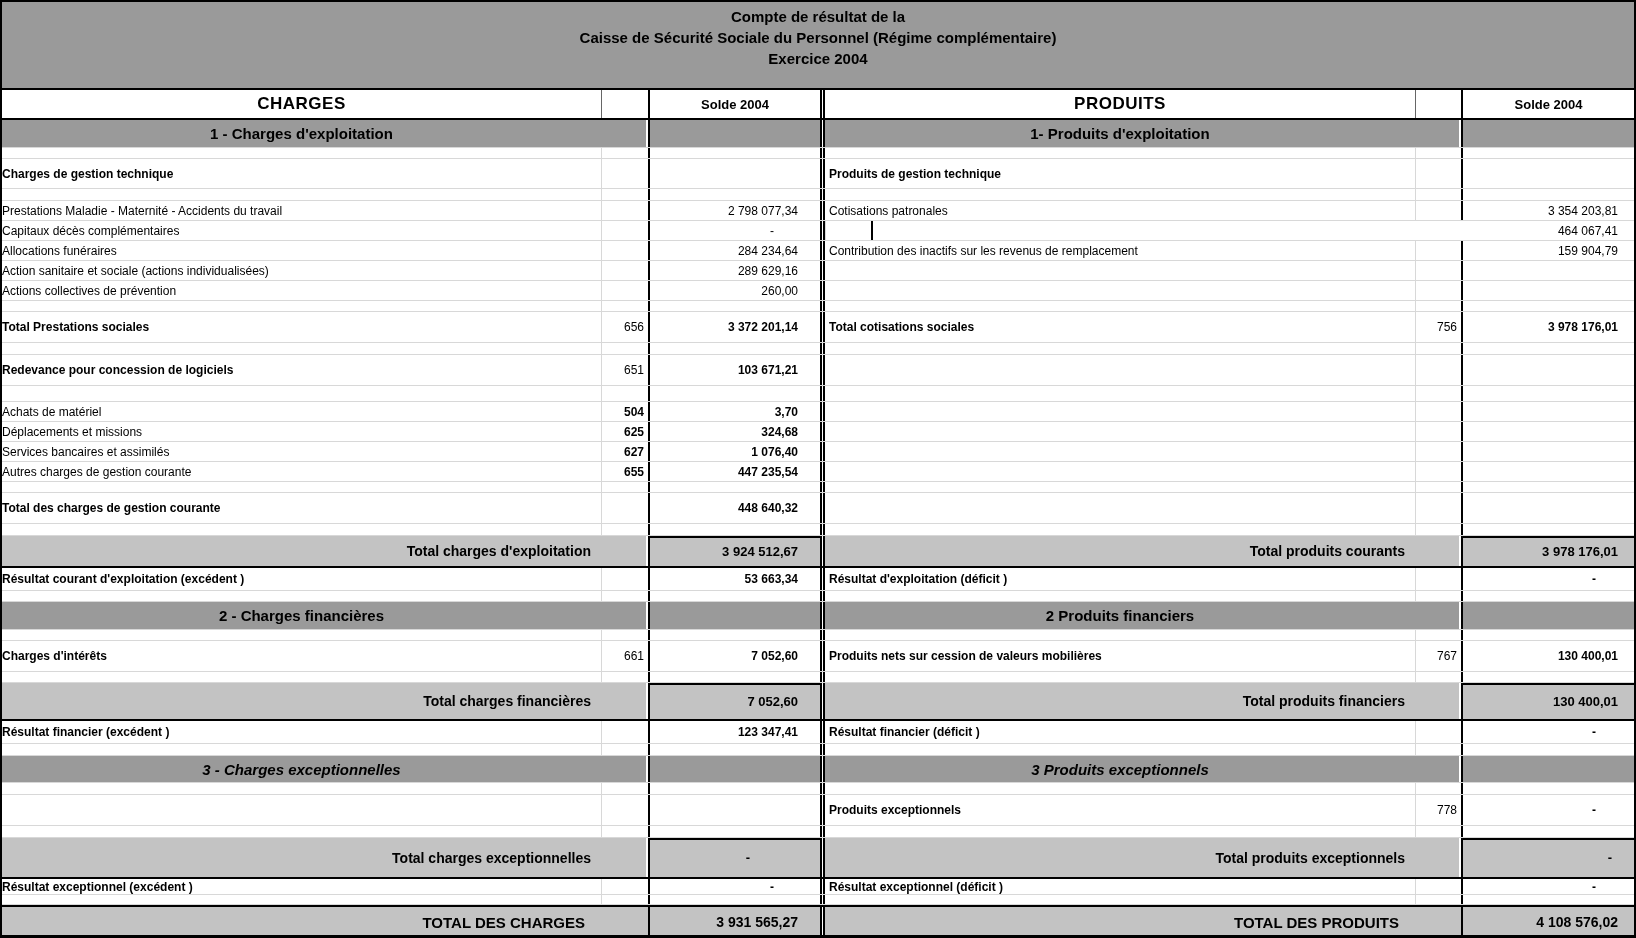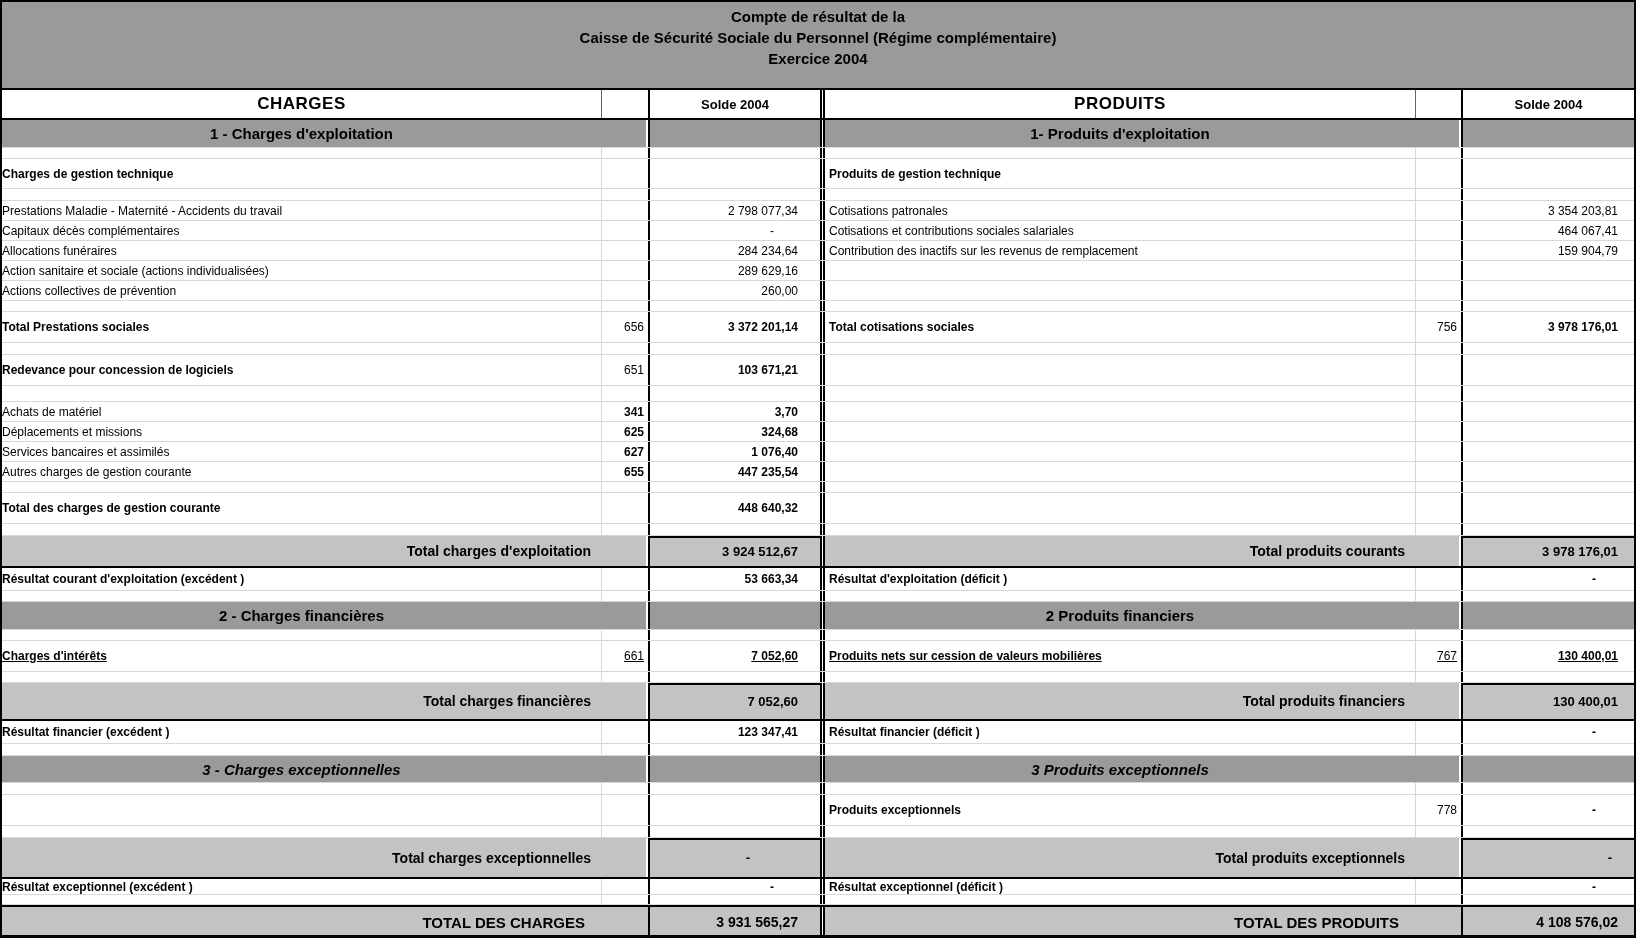--- a/index.html
+++ b/index.html
@@ -137,21 +137,20 @@
         <div class="sep"></div>
         <div class="c lblR">Cotisations patronales</div>
         <div class="c codeR"></div>
         <div class="c valR">3 354 203,81</div>
       </div>
       <div class="r" style="height: 20px;">
         <div class="c lblL">Capitaux décès complémentaires</div>
         <div class="c codeL"></div>
         <div class="c valL dash">-</div>
         <div class="sep"></div>
-        <div class="c lblR">Cotisations et contributions sociales salariales</div>
         <div class="c codeR"></div>
         <div class="c valR">464 067,41</div>
       </div>
       <div class="r" style="height: 20px;">
         <div class="c lblL">Allocations funéraires</div>
         <div class="c codeL"></div>
         <div class="c valL">284 234,64</div>
         <div class="sep"></div>
         <div class="c lblR">Contribution des inactifs sur les revenus de remplacement</div>
         <div class="c codeR"></div>
@@ -215,21 +214,21 @@
         <div class="c lblL"></div>
         <div class="c codeL"></div>
         <div class="c valL"></div>
         <div class="sep"></div>
         <div class="c lblR"></div>
         <div class="c codeR"></div>
         <div class="c valR"></div>
       </div>
       <div class="r" style="height: 20px;">
         <div class="c lblL">Achats de matériel</div>
-        <div class="c codeL b">341</div>
+        <div class="c codeL b">504</div>
         <div class="c valL b">3,70</div>
         <div class="sep"></div>
         <div class="c lblR"></div>
         <div class="c codeR"></div>
         <div class="c valR"></div>
       </div>
       <div class="r" style="height: 20px;">
         <div class="c lblL">Déplacements et missions</div>
         <div class="c codeL b">625</div>
         <div class="c valL b">324,68</div>
@@ -321,21 +320,21 @@
       </div>
       <div class="r" style="height: 11px;">
         <div class="c lblL"></div>
         <div class="c codeL"></div>
         <div class="c valL"></div>
         <div class="sep"></div>
         <div class="c lblR"></div>
         <div class="c codeR"></div>
         <div class="c valR"></div>
       </div>
-      <div class="r" style="height: 31px; text-decoration: underline;">
+      <div class="r" style="height: 31px;">
         <div class="c lblL b">Charges d'intérêts</div>
         <div class="c codeL">661</div>
         <div class="c valL b">7 052,60</div>
         <div class="sep"></div>
         <div class="c lblR b">Produits nets sur cession de valeurs mobilières</div>
         <div class="c codeR">767</div>
         <div class="c valR b">130 400,01</div>
       </div>
       <div class="r" style="height: 11px;">
         <div class="c lblL"></div>

